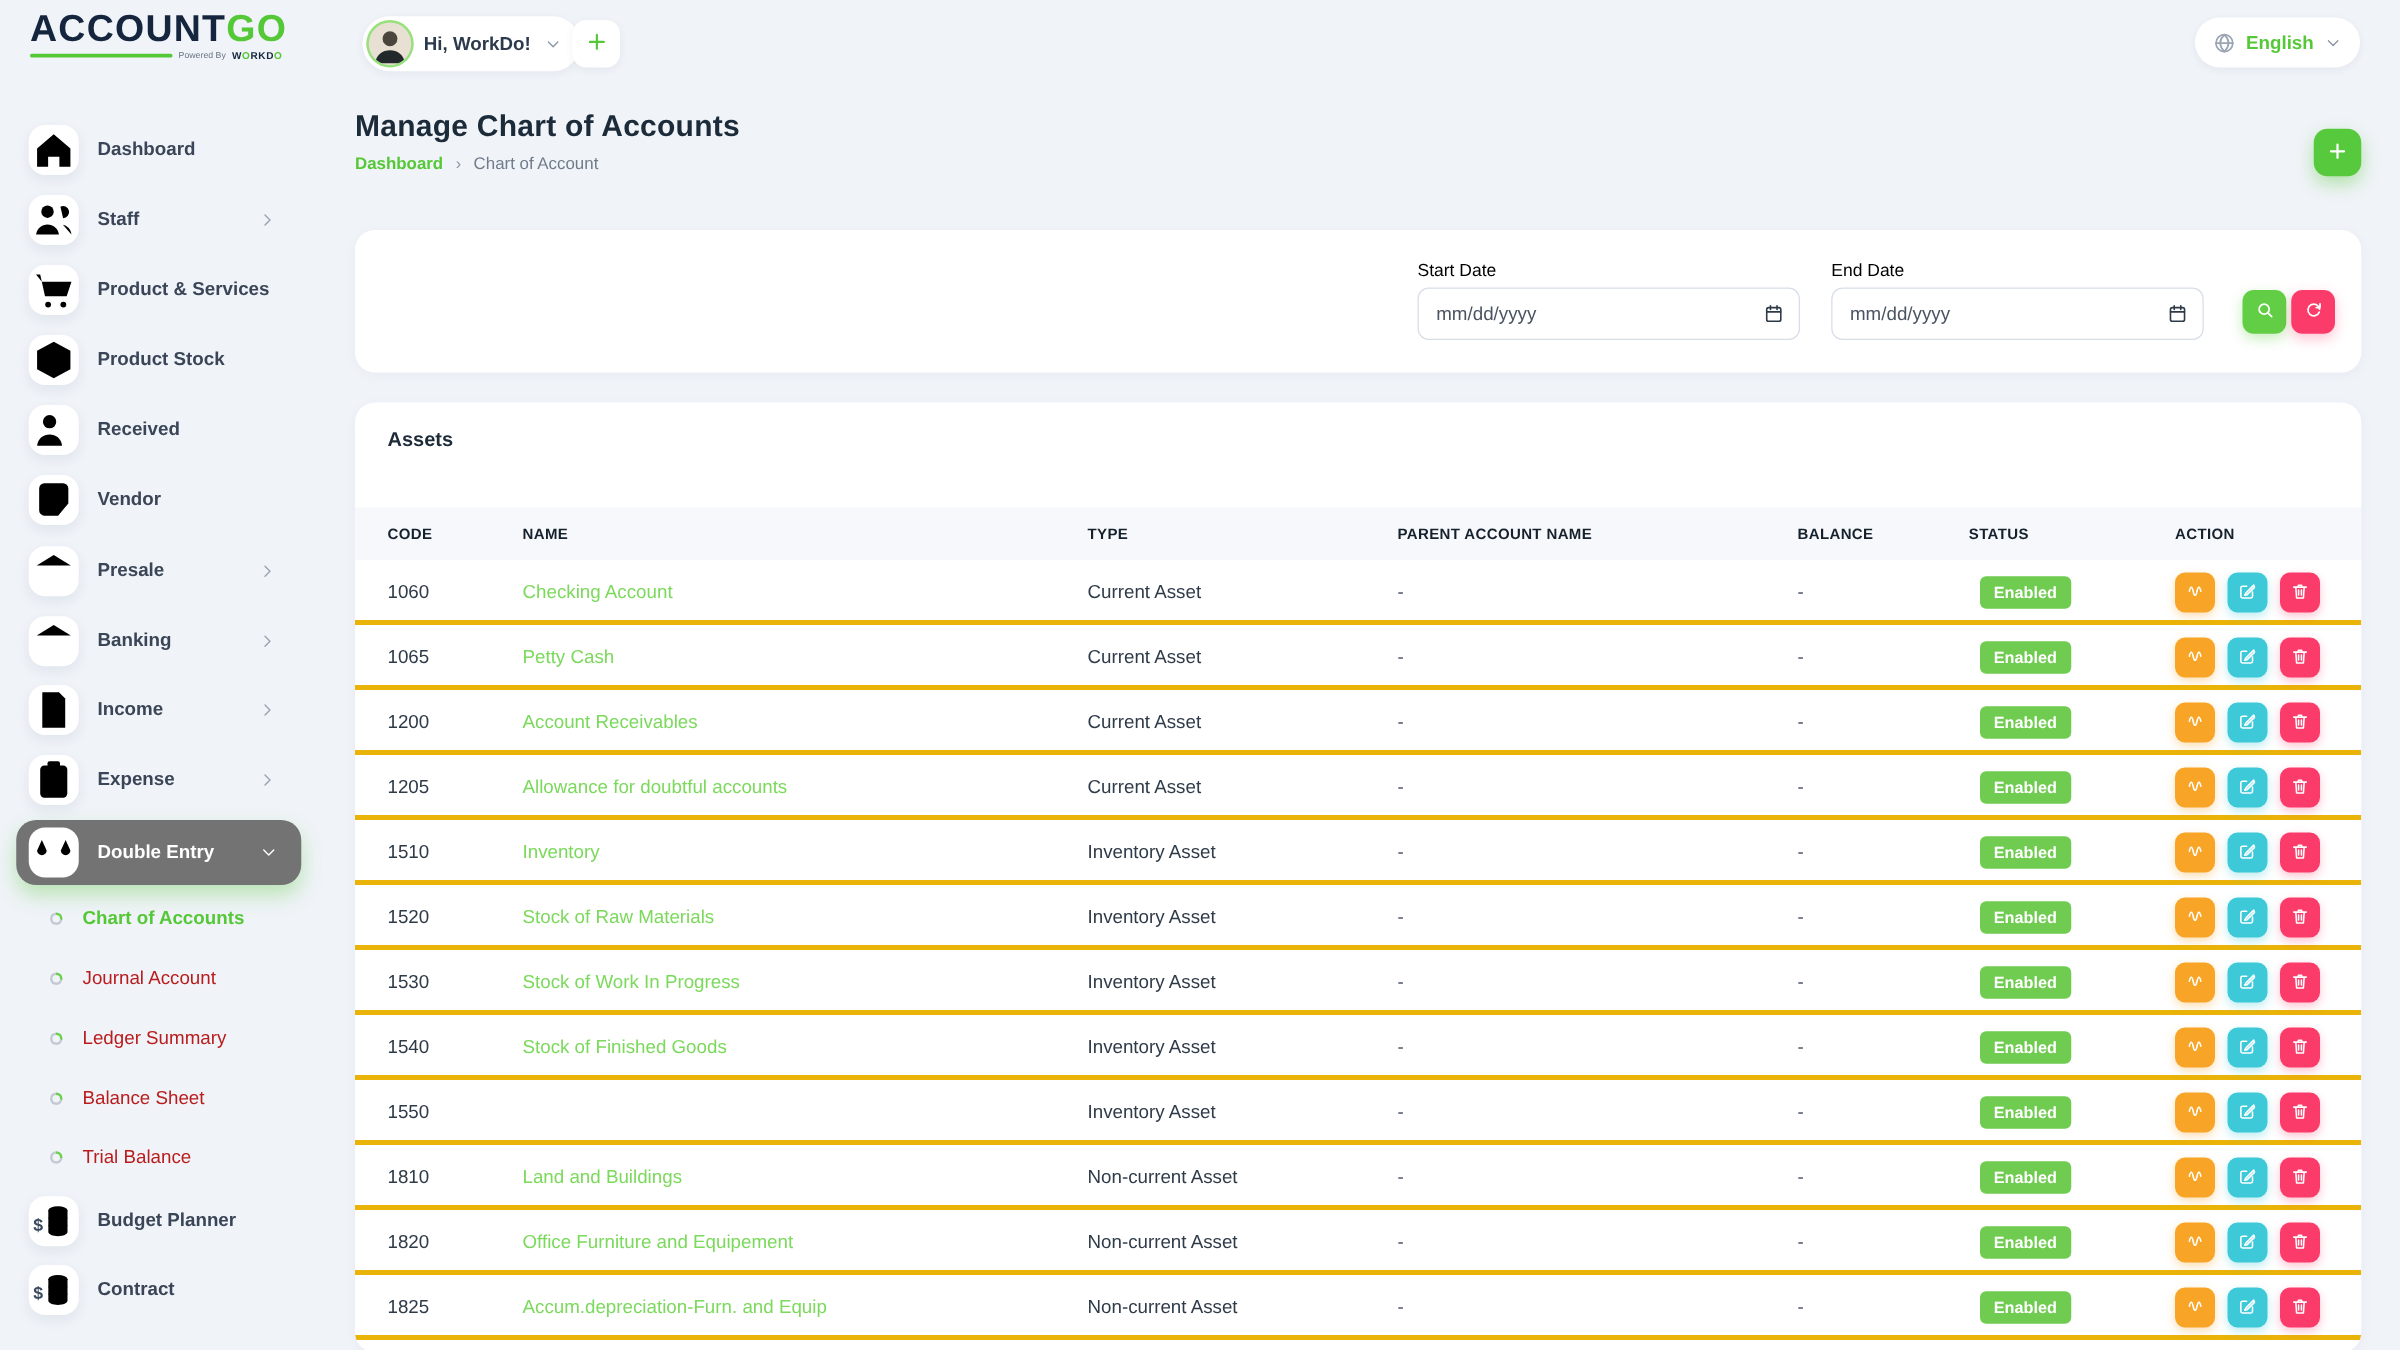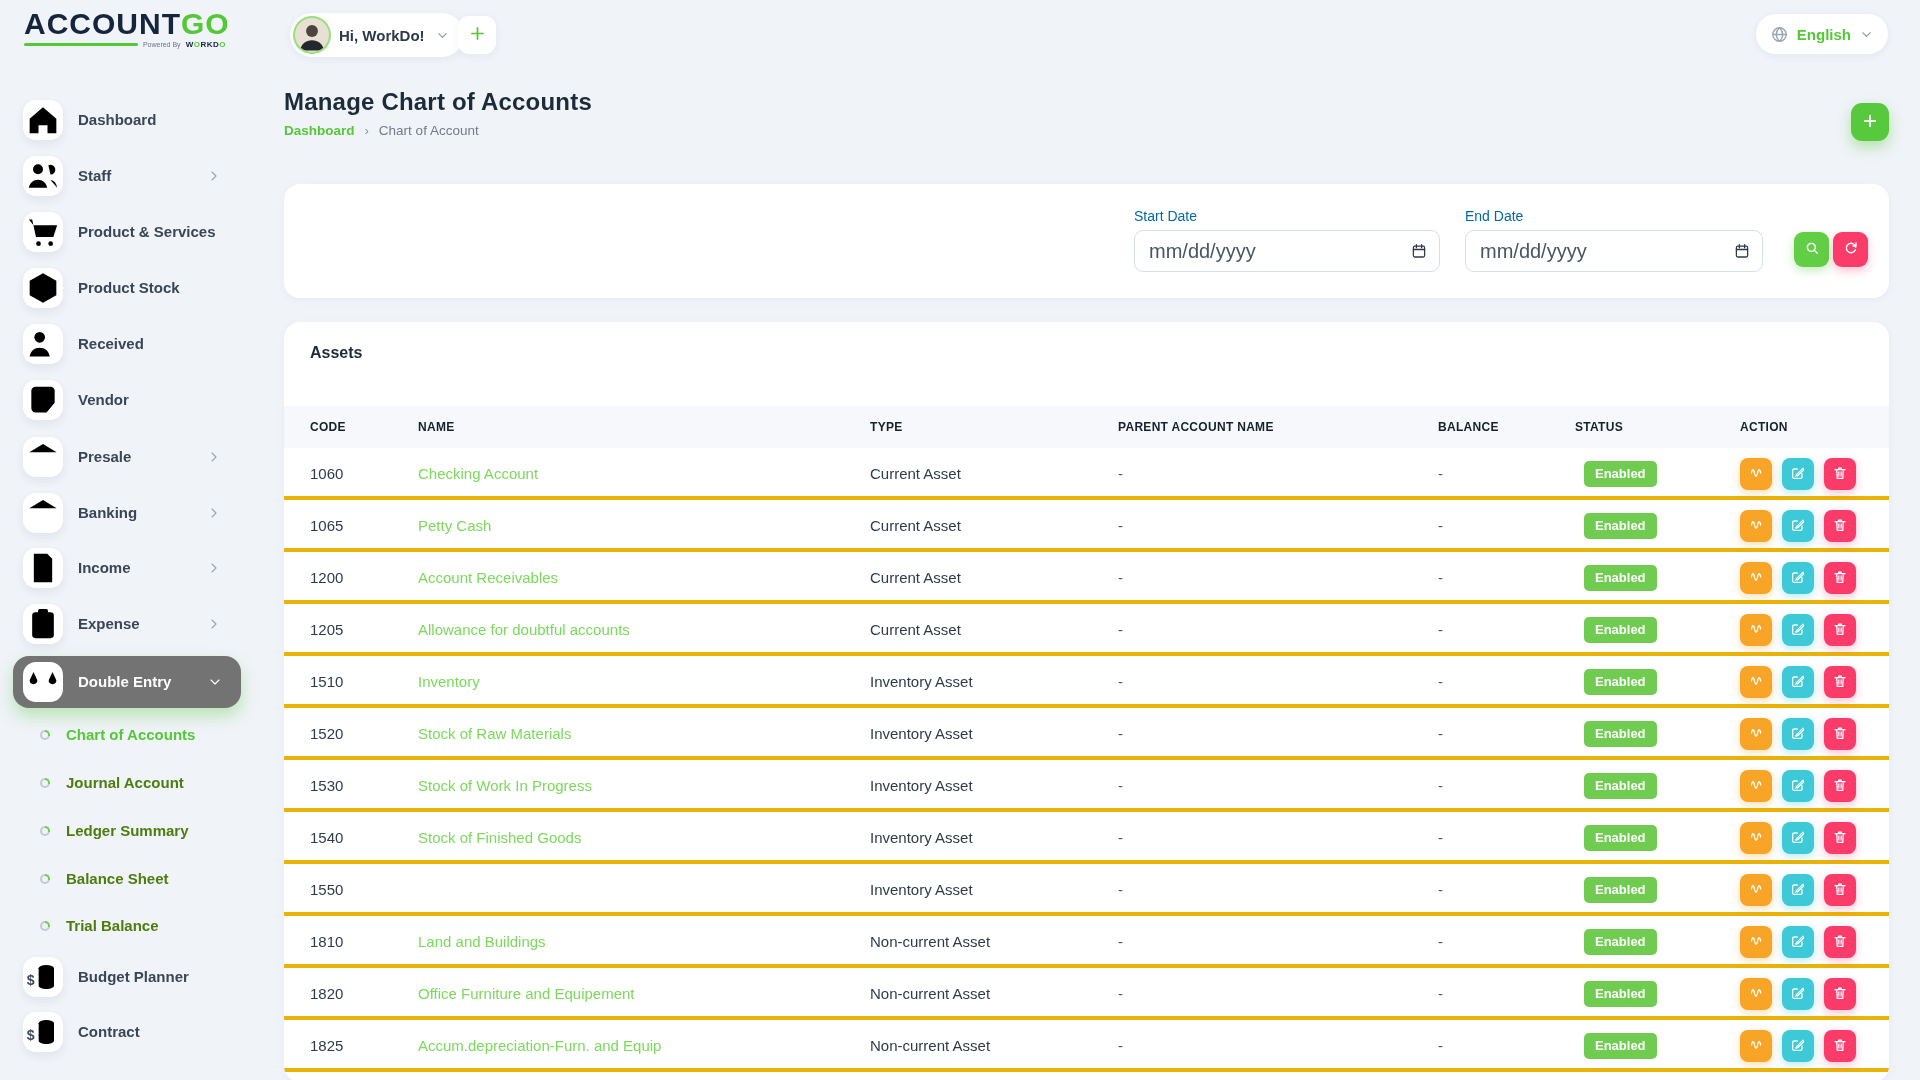--- a/index.html
+++ b/index.html
@@ -33,40 +33,40 @@
   .tile{position:absolute;left:23px;top:8px;width:40px;height:40px;background:#fff;border-radius:13px;box-shadow:0 4px 10px rgba(40,60,100,.08);display:flex;align-items:center;justify-content:center;color:#3b4a5f}
   .s-label{position:absolute;left:78px;top:0;line-height:56px;font-size:15px;font-weight:600;color:#3a4657;white-space:nowrap}
   .s-chev{position:absolute;right:40px;top:20px;width:16px;height:16px;color:#9aa4b2}
   .side-item.active{left:13px;width:228px;height:52px;background:#737373;border-radius:16px;box-shadow:0 8px 16px rgba(85,200,56,.35)}
   .side-item.active .tile{left:10px;top:6px;color:#55c838;box-shadow:none}
   .side-item.active .s-label{left:65px;line-height:52px;color:#fff;font-weight:700}
   .side-item.active .s-chev{right:18px;top:18px;color:#fff}
   .sub-item{position:absolute;left:0;width:262px;height:48px;cursor:pointer}
   .bullet{position:absolute;left:40px;top:19px;width:10px;height:10px;border-radius:50%;background:conic-gradient(#69d14a 0 100deg,#c3cad4 100deg 360deg);}
   .bullet::after{content:"";position:absolute;left:2px;top:2px;width:6px;height:6px;border-radius:50%;background:#f0f3f8}
-  .sub-label{position:absolute;left:66px;top:0;line-height:48px;font-size:15px;font-weight:700;color:#4d7c0f;white-space:nowrap}
+  .sub-label{position:absolute;left:66px;top:0;line-height:48px;font-size:15px;font-weight:400;color:#b91c1c;white-space:nowrap}
   .sub-item.active .sub-label{color:#55c838;font-weight:700}
 
   
   main{position:absolute;left:284px;top:71px;width:1452px;height:1009px}
   .page-title{position:absolute;left:0;top:17px;font-size:24px;font-weight:700;color:#1c2b3a;letter-spacing:.2px}
   .crumbs{position:absolute;left:0;top:52px;font-size:13.5px;display:flex;gap:10px;align-items:center}
   .crumb-link{color:#55c838;font-weight:600;text-decoration:none;cursor:pointer}
   .crumb-sep{color:#8a94a3;font-size:13px}
   .crumb-cur{color:#707c8b}
   .page-add{position:absolute;left:1567px;top:32px;width:38px;height:38px;border:none;border-radius:11px;background:#57c93c;color:#fff;box-shadow:0 6px 14px rgba(85,200,56,.4);cursor:pointer}
   .page-add .icn{width:18px;height:18px}.page-add svg{stroke-width:2.4}
 
   .card{position:absolute;left:0;width:1605px;background:#fff;border-radius:16px;box-shadow:0 2px 10px rgba(30,50,90,.04)}
   .filter-card{top:113px;height:114px}
-  .f-label{position:absolute;top:24px;font-size:14px;color:#0369a1}
+  .f-label{position:absolute;top:24px;font-size:14px;color:#000000}
   .f-label.start{left:850px}.f-label.end{left:1181px}
   .dwrap{position:absolute;top:46px;height:42px}
   .dwrap.start{left:850px;width:306px}.dwrap.end{left:1181px;width:298px}
-  .dwrap input{width:100%;height:100%;border:1px solid #d8dee8;border-radius:9px;padding:0 40px 0 14px;font-size:20px;color:#3c4756;font-family:"Liberation Sans",sans-serif;background:#fff}
+  .dwrap input{width:100%;height:100%;border:1px solid #d8dee8;border-radius:9px;padding:0 40px 0 14px;font-size:15px;color:#3c4756;font-family:"Liberation Sans",sans-serif;background:#fff}
   .dwrap input::placeholder{color:#4a5563;opacity:1}
   .cal{position:absolute;right:12px;top:12px;width:18px;height:18px;color:#2e3a48;pointer-events:none}
   .f-btn{position:absolute;top:48px;width:35px;height:35px;border:none;border-radius:9px;color:#fff;cursor:pointer}
   .f-btn .icn{width:16px;height:16px}.f-btn svg{stroke-width:2.1}
   .f-search{left:1510px;background:#62ce46;box-shadow:0 4px 10px rgba(98,206,70,.35)}
   .f-reset{left:1549px;background:#fb3b69;box-shadow:0 4px 10px rgba(251,59,105,.3)}
 
   .table-card{top:251px;height:760px;overflow:hidden}
   .sec-title{position:absolute;left:26px;top:22px;font-size:16px;font-weight:700;color:#1d2a38}
   .thead{position:absolute;left:0;top:84px;width:1605px;height:42px;background:#f6f8fb}

